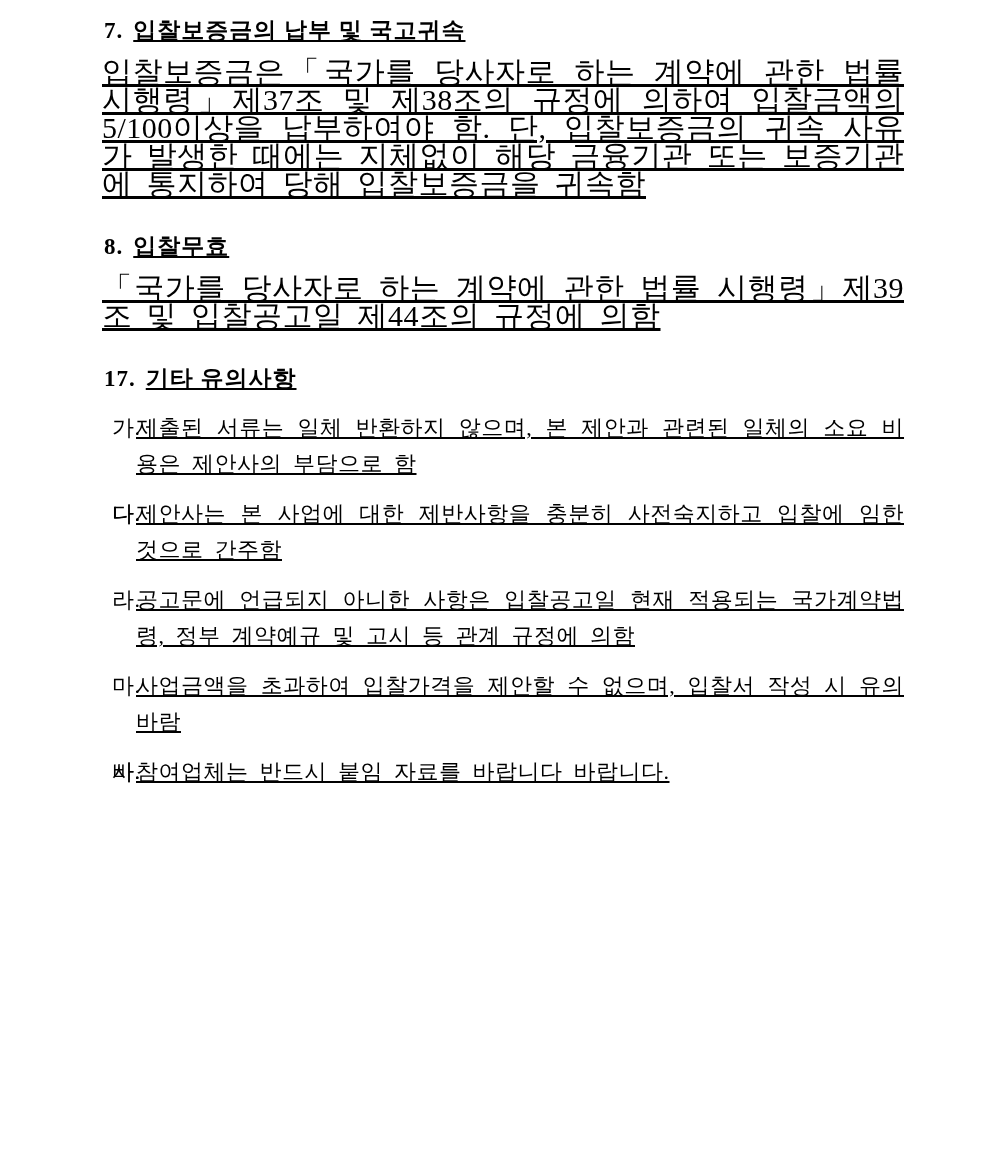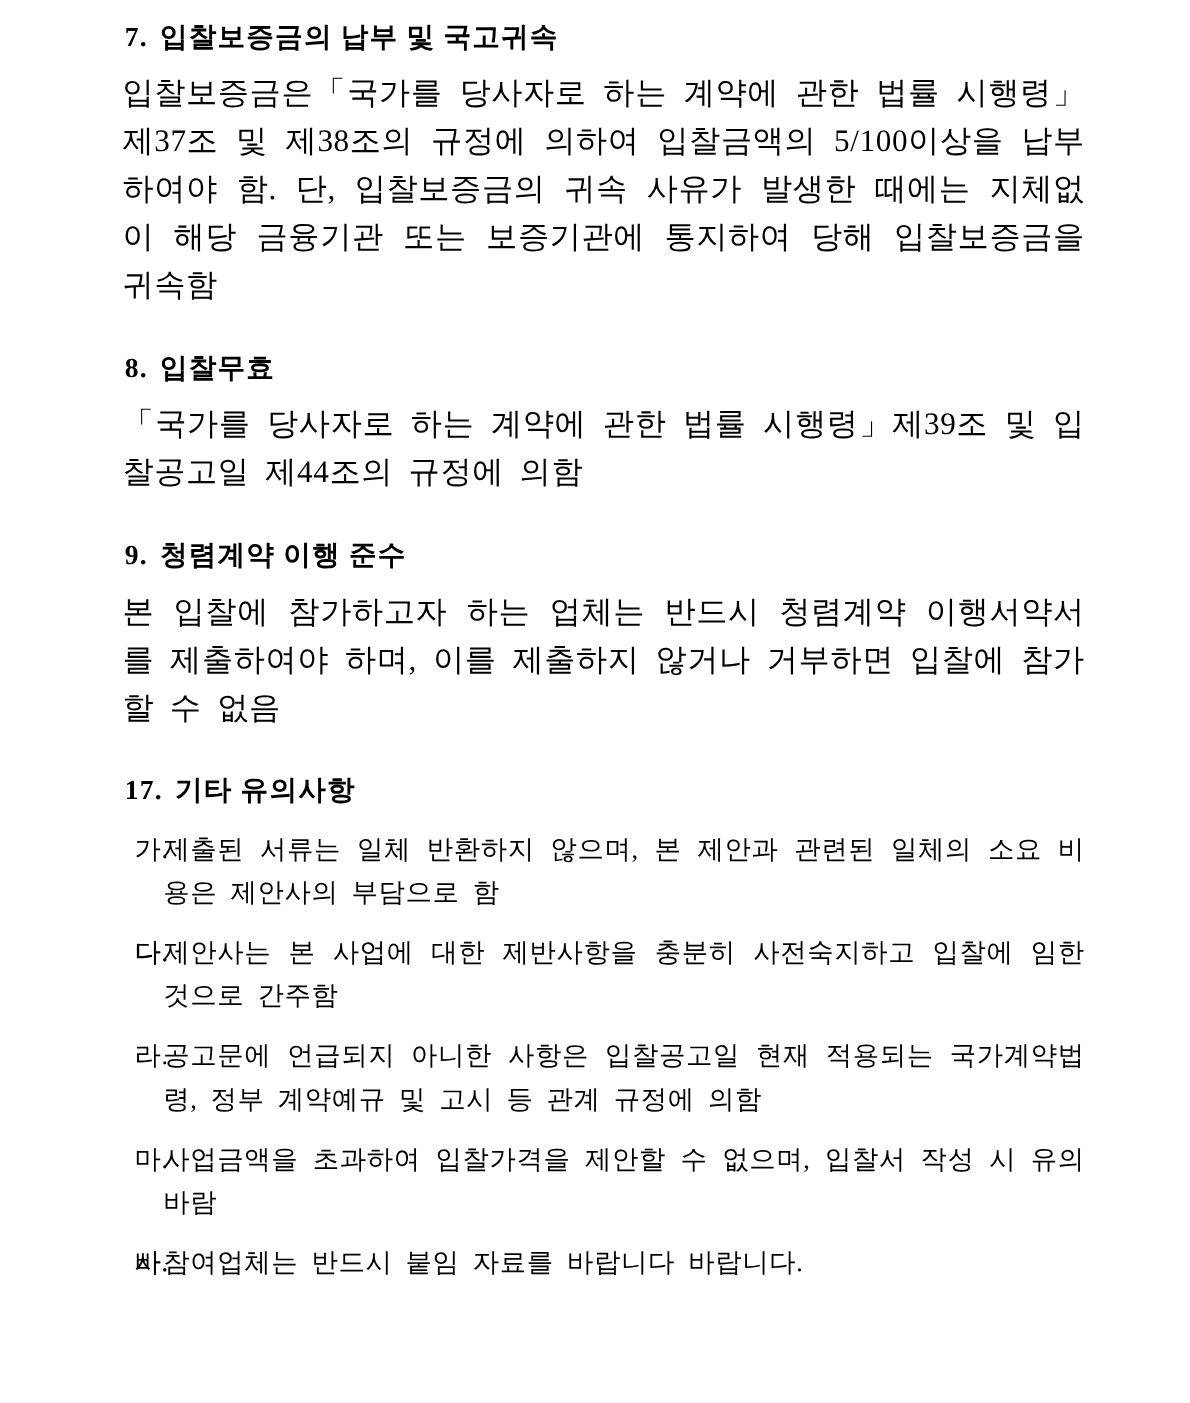--- a/index.html
+++ b/index.html
@@ -12,40 +12,41 @@
     height: 1169px;
     overflow: hidden;
     color: #000000;
     font-family: "Liberation Serif", "DejaVu Serif", serif;
   }
   .doc {
     box-sizing: border-box;
     width: 992px;
     height: 1169px;
     padding: 16px 88px 10px 100px;
+    text-decoration: underline;
   }
   .section {
     margin-bottom: 34px;
   }
   .sec-h {
     margin: 0 0 12px 4px;
     font-size: 23px;
     line-height: 30px;
     font-weight: bold;
     letter-spacing: 1px;
     white-space: nowrap;
   }
   .sec-num {
     display: inline-block;
     margin-right: 10px;
   }
   .sec-p {
     margin: 0 0 0 2px;
-    font-size: 26px;
-    line-height: 40px;
+    font-size: 30px;
+    line-height: 28px;
     text-align: justify;
     word-spacing: 6px;
     letter-spacing: 0.5px;
   }
   .items {
     margin-top: 16px;
   }
   .item {
     position: relative;
     padding-left: 36px;
@@ -73,24 +74,20 @@
   <div class="section">
     <h2 class="sec-h"><span class="sec-num">7.</span><span class="sec-title">입찰보증금의 납부 및 국고귀속</span></h2>
     <p class="sec-p">입찰보증금은「국가를 당사자로 하는 계약에 관한 법률 시행령」제37조 및 제38조의 규정에 의하여 입찰금액의 5/100이상을 납부하여야 함. 단, 입찰보증금의 귀속 사유가 발생한 때에는 지체없이 해당 금융기관 또는 보증기관에 통지하여 당해 입찰보증금을 귀속함</p>
   </div>
 
   <div class="section">
     <h2 class="sec-h"><span class="sec-num">8.</span><span class="sec-title">입찰무효</span></h2>
     <p class="sec-p">「국가를 당사자로 하는 계약에 관한 법률 시행령」제39조 및 입찰공고일 제44조의 규정에 의함</p>
   </div>
 
-  <div class="section">
-    <h2 class="sec-h"><span class="sec-num">9.</span><span class="sec-title">청렴계약 이행 준수</span></h2>
-    <p class="sec-p">본 입찰에 참가하고자 하는 업체는 반드시 청렴계약 이행서약서를 제출하여야 하며, 이를 제출하지 않거나 거부하면 입찰에 참가할 수 없음</p>
-  </div>
 
   <div class="section">
     <h2 class="sec-h"><span class="sec-num">17.</span><span class="sec-title">기타 유의사항</span></h2>
 
     <div class="items">
       <div class="item"><span class="item-label">가.</span><span class="item-text">제출된 서류는 일체 반환하지 않으며, 본 제안과 관련된 일체의 소요 비용은 제안사의 부담으로 함</span></div>
       <div class="item"><span class="item-label">나.</span></div>
       <div class="item"><span class="item-label">다.</span><span class="item-text">제안사는 본 사업에 대한 제반사항을 충분히 사전숙지하고 입찰에 임한 것으로 간주함</span></div>
       <div class="item"><span class="item-label">라.</span><span class="item-text">공고문에 언급되지 아니한 사항은 입찰공고일 현재 적용되는 국가계약법령, 정부 계약예규 및 고시 등 관계 규정에 의함</span></div>
       <div class="item"><span class="item-label">마.</span><span class="item-text">사업금액을 초과하여 입찰가격을 제안할 수 없으며, 입찰서 작성 시 유의 바람</span></div>

